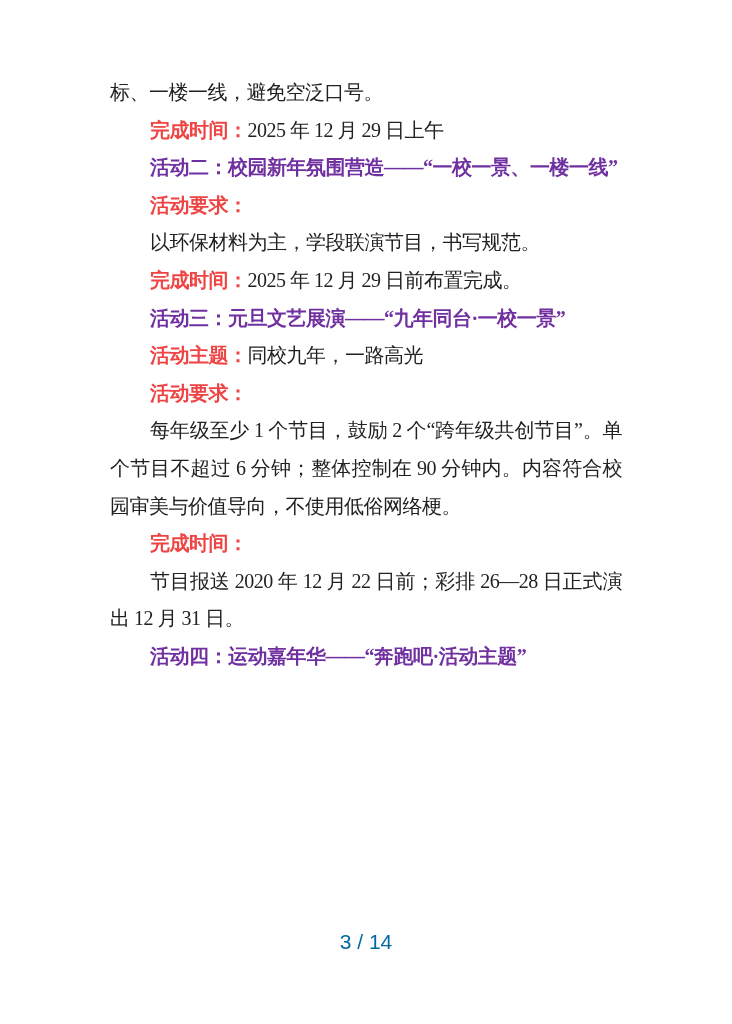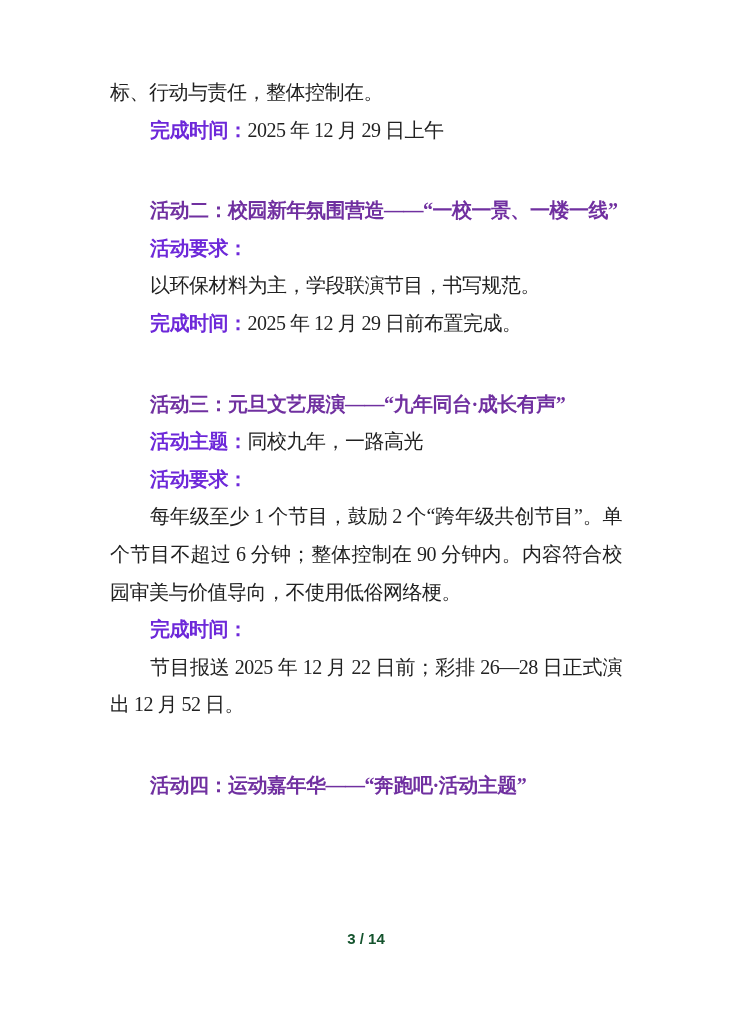--- a/index.html
+++ b/index.html
@@ -30,55 +30,54 @@
     text-align: justify;
     text-indent: 2em;
     word-break: break-all;
   }
   .para.continuation {
     text-indent: 0;
   }
   .para.heading {
     color: #7030A0;
     font-weight: 700;
-    margin-top: 43px;
   }
   .para .label {
     font-weight: 700;
-    color: #6d28d9;
+    color: #ef4444;
   }
   .footer {
     position: absolute;
     left: 0;
     right: 0;
     top: 930px;
     text-align: center;
   }
   .page-number {
     font-family: "Liberation Sans", "DejaVu Sans", sans-serif;
-    font-weight: 700;
-    font-size: 15px;
-    color: #14532d;
+    font-weight: 400;
+    font-size: 21px;
+    color: #0369a1;
   }
 </style>
 </head>
 <body>
 
 <div class="page">
   <div class="doc-body">
-      <p class="para continuation">标、行动与责任，整体控制在。</p>
+      <p class="para continuation">标、一楼一线，避免空泛口号。</p>
       <p class="para labeled"><span class="label">完成时间：</span>2025 年 12 月 29 日上午</p>
       <p class="para heading">活动二：校园新年氛围营造——“一校一景、一楼一线”</p>
       <p class="para labeled"><span class="label">活动要求：</span></p>
       <p class="para plain">以环保材料为主，学段联演节目，书写规范。</p>
       <p class="para labeled"><span class="label">完成时间：</span>2025 年 12 月 29 日前布置完成。</p>
-      <p class="para heading">活动三：元旦文艺展演——“九年同台·成长有声”</p>
+      <p class="para heading">活动三：元旦文艺展演——“九年同台·一校一景”</p>
       <p class="para labeled"><span class="label">活动主题：</span>同校九年，一路高光</p>
       <p class="para labeled"><span class="label">活动要求：</span></p>
       <p class="para plain">每年级至少 1 个节目，鼓励 2 个“跨年级共创节目”。单个节目不超过 6 分钟；整体控制在 90 分钟内。内容符合校园审美与价值导向，不使用低俗网络梗。</p>
       <p class="para labeled"><span class="label">完成时间：</span></p>
-      <p class="para plain">节目报送 2025 年 12 月 22 日前；彩排 26—28 日正式演出 12 月 52 日。</p>
+      <p class="para plain">节目报送 2020 年 12 月 22 日前；彩排 26—28 日正式演出 12 月 31 日。</p>
       <p class="para heading">活动四：运动嘉年华——“奔跑吧·活动主题”</p>
     </div>
   <div class="footer">
     <span class="page-number">3 / 14</span>
   </div>
 </div>
 
 </body></html>

